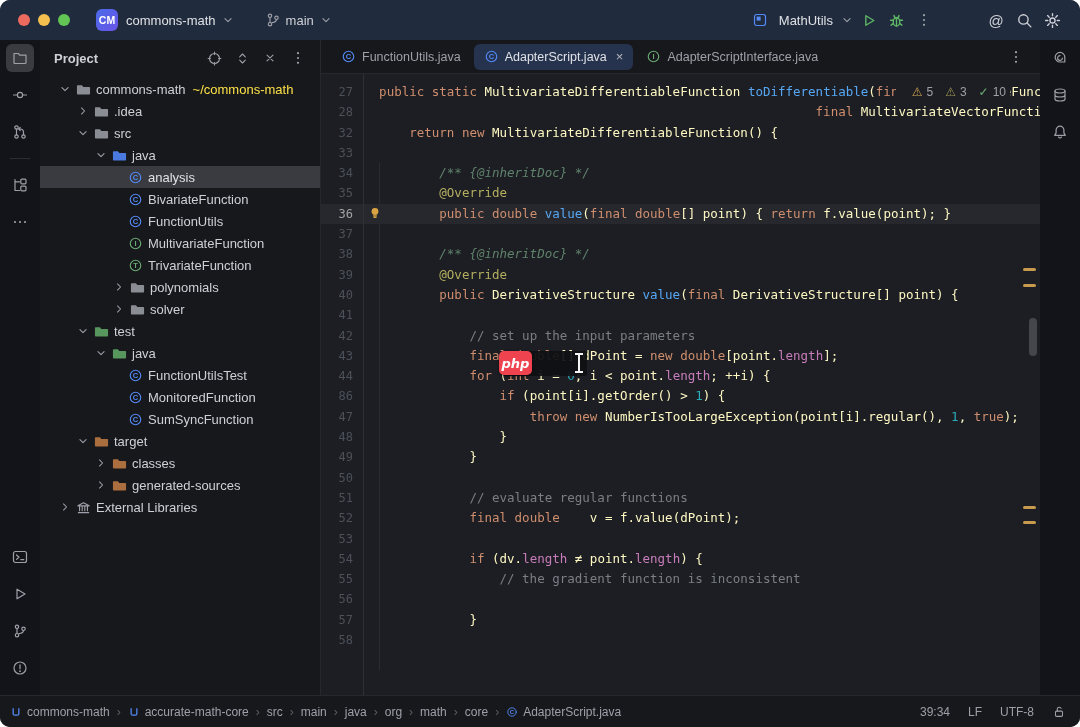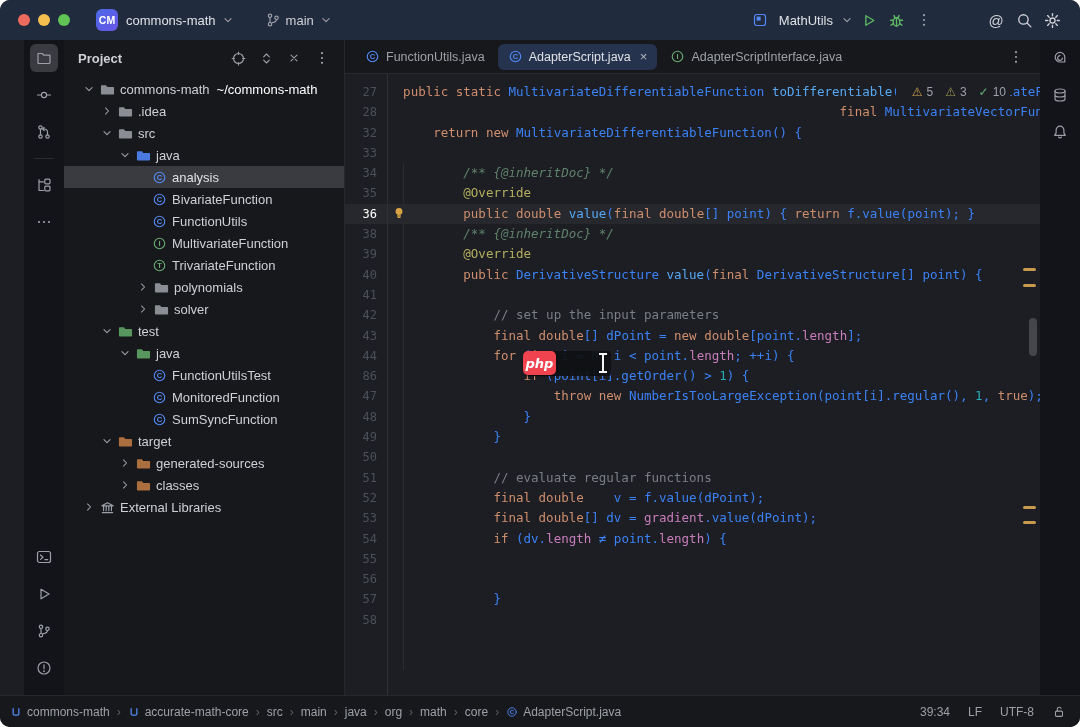--- a/index.html
+++ b/index.html
@@ -16,60 +16,60 @@
     display:flex;align-items:center;justify-content:center;}
   .tb-name{margin-left:8px;color:#dfe1e5;font-size:13px;}
   .tb-group{display:flex;align-items:center;gap:5px;}
   .branch-group{margin-left:30px;color:#ced0d6;font-size:13px;}
   .tb-right{margin-left:auto;display:flex;align-items:center;}
   .run-name{color:#dfe1e5;font-size:13px;margin:0 2px 0 6px;}
   .icbtn{width:28px;height:28px;display:flex;align-items:center;justify-content:center;border-radius:6px;}
   .at-glyph{color:#ced0d6;font-size:15px;}
   .gap40{width:44px;}
   
-  .main{flex:1;display:flex;min-height:0;margin-left:24px;}
+  .main{flex:1;display:flex;min-height:0;}
   .strip{width:40px;flex:none;background:#131419;display:flex;flex-direction:column;align-items:center;padding:4px 0;}
   .strip .icbtn{margin-bottom:9px;}
   .strip .icbtn.active{background:#393b40;}
   .strip-div{width:20px;height:1px;background:#2b2d31;margin:3px 0 12px 0;}
   .strip-bottom{margin-top:auto;display:flex;flex-direction:column;align-items:center;}
   
   .project{width:280px;flex:none;background:#17181c;border-right:1px solid #26282c;display:flex;flex-direction:column;}
   .phead{height:36px;flex:none;display:flex;align-items:center;padding:0 10px 0 14px;}
   .phead-title{color:#ced0d6;font-size:13px;font-weight:bold;}
   .phead-icons{margin-left:auto;display:flex;align-items:center;gap:4px;}
   .phead .icbtn{width:24px;height:24px;}
   .tree{flex:1;overflow:hidden;padding-top:2px;}
   .trow{height:22px;display:flex;align-items:center;font-size:13px;color:#ced0d6;white-space:nowrap;}
   .trow.sel{background:#393b40;}
   .trow.sel .tlabel{color:#dfe1e5;}
   .tspacer{flex:none;}
   .tchev{width:18px;flex:none;display:flex;align-items:center;justify-content:center;}
   .ticon{width:18px;flex:none;display:flex;align-items:center;justify-content:center;}
   .tlabel{margin-left:4px;}
-  .textra{margin-left:7px;color:#ffffff;}
+  .textra{margin-left:7px;color:#fde047;}
   
   .editorcol{flex:1;display:flex;flex-direction:column;min-width:0;}
   .tabbar{height:33px;flex:none;background:#17181c;display:flex;align-items:center;padding-left:10px;gap:3px;border-bottom:1px solid #26282c;}
   .tab{height:26px;display:flex;align-items:center;gap:6px;padding:0 10px;font-size:12.5px;color:#9da0a8;border-radius:6px;}
   .tab.active{background:#25334e;color:#dfe1e5;}
   .tab .close{margin-left:3px;color:#b6b9bf;font-size:13px;}
   .tab-more{margin-left:auto;margin-right:10px;}
   .editor{flex:1;position:relative;background:#1d1e23;overflow:hidden;
     font-family:"DejaVu Sans Mono",monospace;font-size:12.5px;}
   .crows{position:absolute;top:8px;left:0;right:0;}
   .crow{height:20.3px;line-height:20.3px;display:flex;position:relative;white-space:pre;}
   .crow.hl{background:#26282e;}
   .lnum{flex:none;width:42px;text-align:right;padding-right:10px;color:#4b5059;font-size:12px;box-sizing:border-box;}
-  .crow.hl .lnum{color:#ffffff;}
+  .crow.hl .lnum{color:#a3a3a3;}
   .crow pre{margin:0 0 0 -14px;font:inherit;color:#bcbec4;}
   .gline{position:absolute;left:42px;top:0;bottom:0;width:1px;background:#2e3035;z-index:2;}
   .iguide{position:absolute;left:58px;top:89px;height:507px;width:1px;background:#2a2c31;}
   .bulb{position:absolute;left:47px;top:2px;z-index:3;}
-  .tok-k{color:#cf8e6d}.tok-d{color:#3b82f6}.tok-m{color:#56a8f5}.tok-c{color:#7a7e85}
+  .tok-k{color:#cf8e6d}.tok-d{color:#fef9c3}.tok-m{color:#56a8f5}.tok-c{color:#7a7e85}
   .tok-dc{color:#5f826b;font-style:italic}.tok-a{color:#b3ae60}.tok-n{color:#2aacb8}.tok-f{color:#c77dbb}
   .widget{position:absolute;top:6px;right:30px;height:23px;background:#1d1e23;display:flex;align-items:center;
     gap:12px;padding:0 4px 0 16px;font-family:"Liberation Sans",sans-serif;font-size:12px;color:#9da0a8;z-index:5;}
   .insp{display:flex;align-items:center;gap:4px;}
   .insp .wico{font-size:12px;}
   .wico.warning{color:#d8a853}.wico.weak-warning{color:#a09a55}.wico.typos{color:#6aab73}
   .phpov{position:absolute;left:178px;top:277px;z-index:6;height:25px;width:110px;}
   .phpbox{position:absolute;left:4px;top:0;width:84px;height:25px;background:#0f1013;opacity:.93;border-radius:2px;}
   .phpbadge{position:absolute;left:0;top:0;width:33px;height:24px;background:#ef4450;border-radius:5px;
     color:#fff;font-style:italic;font-weight:bold;font-size:13px;display:flex;align-items:center;justify-content:center;
@@ -520,35 +520,35 @@
             <span class="tchev">
               <svg width="14" height="14" viewBox="0 0 16 16" fill="none" stroke="#9DA0A8" stroke-width="1.2" stroke-linecap="round" stroke-linejoin="round">
                 <path d="M6.3 4.5L9.8 8l-3.5 3.5"></path>
               </svg>
             </span>
             <span class="ticon">
               <svg width="15" height="15" viewBox="0 0 16 16" fill="none" stroke="#9DA0A8" stroke-width="1.2" stroke-linecap="round" stroke-linejoin="round">
                 <path d="M1.8 3.4h4.5l1.5 1.8h6.4c.4 0 .8.3.8.7v6.7c0 .4-.4.8-.8.8H1.8c-.4 0-.8-.4-.8-.8V4.2c0-.4.4-.8.8-.8z" fill="#ab6e3f" stroke="none"></path>
               </svg>
             </span>
+            <span class="tlabel">classes</span>
+          </div>
+          <div class="trow">
+            <span class="tspacer" style="width: 52px;"></span>
+            <span class="tchev">
+              <svg width="14" height="14" viewBox="0 0 16 16" fill="none" stroke="#9DA0A8" stroke-width="1.2" stroke-linecap="round" stroke-linejoin="round">
+                <path d="M6.3 4.5L9.8 8l-3.5 3.5"></path>
+              </svg>
+            </span>
+            <span class="ticon">
+              <svg width="15" height="15" viewBox="0 0 16 16" fill="none" stroke="#9DA0A8" stroke-width="1.2" stroke-linecap="round" stroke-linejoin="round">
+                <path d="M1.8 3.4h4.5l1.5 1.8h6.4c.4 0 .8.3.8.7v6.7c0 .4-.4.8-.8.8H1.8c-.4 0-.8-.4-.8-.8V4.2c0-.4.4-.8.8-.8z" fill="#ab6e3f" stroke="none"></path>
+              </svg>
+            </span>
             <span class="tlabel">generated-sources</span>
-          </div>
-          <div class="trow">
-            <span class="tspacer" style="width: 52px;"></span>
-            <span class="tchev">
-              <svg width="14" height="14" viewBox="0 0 16 16" fill="none" stroke="#9DA0A8" stroke-width="1.2" stroke-linecap="round" stroke-linejoin="round">
-                <path d="M6.3 4.5L9.8 8l-3.5 3.5"></path>
-              </svg>
-            </span>
-            <span class="ticon">
-              <svg width="15" height="15" viewBox="0 0 16 16" fill="none" stroke="#9DA0A8" stroke-width="1.2" stroke-linecap="round" stroke-linejoin="round">
-                <path d="M1.8 3.4h4.5l1.5 1.8h6.4c.4 0 .8.3.8.7v6.7c0 .4-.4.8-.8.8H1.8c-.4 0-.8-.4-.8-.8V4.2c0-.4.4-.8.8-.8z" fill="#ab6e3f" stroke="none"></path>
-              </svg>
-            </span>
-            <span class="tlabel">classes</span>
           </div>
           <div class="trow">
             <span class="tspacer" style="width: 16px;"></span>
             <span class="tchev">
               <svg width="14" height="14" viewBox="0 0 16 16" fill="none" stroke="#9DA0A8" stroke-width="1.2" stroke-linecap="round" stroke-linejoin="round">
                 <path d="M6.3 4.5L9.8 8l-3.5 3.5"></path>
               </svg>
             </span>
             <span class="ticon">
               <svg width="15" height="15" viewBox="0 0 16 16" fill="none" stroke="#9DA0A8" stroke-width="1.2" stroke-linecap="round" stroke-linejoin="round">
@@ -606,37 +606,38 @@
             <div class="crow"><span class="lnum">27</span><pre>    <span class="tok-k">public</span><span class="tok-d"> </span><span class="tok-k">static</span><span class="tok-d"> MultivariateDifferentiableFunction </span><span class="tok-m">toDifferentiable</span><span class="tok-d">(</span><span class="tok-k">final</span><span class="tok-d"> MultivariateFunction f,</span></pre></div>
             <div class="crow"><span class="lnum">28</span><pre>                                                              <span class="tok-k">final</span><span class="tok-d"> MultivariateVectorFunction gradient) {</span></pre></div>
             <div class="crow"><span class="lnum">32</span><pre>        <span class="tok-k">return</span><span class="tok-d"> </span><span class="tok-k">new</span><span class="tok-d"> MultivariateDifferentiableFunction() {</span></pre></div>
             <div class="crow"><span class="lnum">33</span><pre></pre></div>
             <div class="crow"><span class="lnum">34</span><pre>            <span class="tok-dc">/** {@inheritDoc} */</span></pre></div>
             <div class="crow"><span class="lnum">35</span><pre>            <span class="tok-a">@Override</span></pre></div>
             <div class="crow hl"><span class="lnum">36</span><span class="bulb"><svg width="14" height="14" viewBox="0 0 16 16" fill="none" stroke="#9DA0A8" stroke-width="1.2" stroke-linecap="round" stroke-linejoin="round">
                   <circle cx="8" cy="6.3" r="3.9" fill="#d9a343" stroke="none"></circle>
                   <path d="M6.2 11.3h3.6M6.8 13h2.4" stroke="#d9a343"></path>
                 </svg></span><pre>            <span class="tok-k">public</span><span class="tok-d"> </span><span class="tok-k">double</span><span class="tok-d"> </span><span class="tok-m">value</span><span class="tok-d">(</span><span class="tok-k">final</span><span class="tok-d"> </span><span class="tok-k">double</span><span class="tok-d">[] point) { </span><span class="tok-k">return</span><span class="tok-d"> f.value(point); }</span></pre></div>
+            <div class="crow"><span class="lnum">37</span><pre></pre></div>
             <div class="crow"><span class="lnum">38</span><pre>            <span class="tok-dc">/** {@inheritDoc} */</span></pre></div>
             <div class="crow"><span class="lnum">39</span><pre>            <span class="tok-a">@Override</span></pre></div>
             <div class="crow"><span class="lnum">40</span><pre>            <span class="tok-k">public</span><span class="tok-d"> DerivativeStructure </span><span class="tok-m">value</span><span class="tok-d">(</span><span class="tok-k">final</span><span class="tok-d"> DerivativeStructure[] point) {</span></pre></div>
             <div class="crow"><span class="lnum">41</span><pre></pre></div>
             <div class="crow"><span class="lnum">42</span><pre>                <span class="tok-c">// set up the input parameters</span></pre></div>
             <div class="crow"><span class="lnum">43</span><pre>                <span class="tok-k">final</span><span class="tok-d"> </span><span class="tok-k">double</span><span class="tok-d">[] dPoint = </span><span class="tok-k">new</span><span class="tok-d"> </span><span class="tok-k">double</span><span class="tok-d">[point.</span><span class="tok-f">length</span><span class="tok-d">];</span></pre></div>
             <div class="crow"><span class="lnum">44</span><pre>                <span class="tok-k">for</span><span class="tok-d"> (</span><span class="tok-k">int</span><span class="tok-d"> i = </span><span class="tok-n">0</span><span class="tok-d">; i &lt; point.</span><span class="tok-f">length</span><span class="tok-d">; ++i) {</span></pre></div>
             <div class="crow"><span class="lnum">86</span><pre>                    <span class="tok-k">if</span><span class="tok-d"> (point[i].getOrder() &gt; </span><span class="tok-n">1</span><span class="tok-d">) {</span></pre></div>
             <div class="crow"><span class="lnum">47</span><pre>                        <span class="tok-k">throw</span><span class="tok-d"> </span><span class="tok-k">new</span><span class="tok-d"> NumberIsTooLargeException(point[i].regular(), </span><span class="tok-n">1</span><span class="tok-d">, </span><span class="tok-k">true</span><span class="tok-d">);</span></pre></div>
             <div class="crow"><span class="lnum">48</span><pre>                    <span class="tok-d">}</span></pre></div>
             <div class="crow"><span class="lnum">49</span><pre>                <span class="tok-d">}</span></pre></div>
             <div class="crow"><span class="lnum">50</span><pre></pre></div>
             <div class="crow"><span class="lnum">51</span><pre>                <span class="tok-c">// evaluate regular functions</span></pre></div>
             <div class="crow"><span class="lnum">52</span><pre>                <span class="tok-k">final</span><span class="tok-d"> </span><span class="tok-k">double</span><span class="tok-d">    v = f.value(dPoint);</span></pre></div>
-            <div class="crow"><span class="lnum">53</span><pre>                <span class="tok-k">final</span><span class="tok-d"> </span><span class="tok-k">double</span><span class="tok-d">[] dv = </span><span class="tok-f">gradient</span><span class="tok-d">.value(dPoint);</span></pre></div>
+            <div class="crow"><span class="lnum">53</span></div>
             <div class="crow"><span class="lnum">54</span><pre>                <span class="tok-k">if</span><span class="tok-d"> (dv.</span><span class="tok-f">length</span><span class="tok-d"> ≠ point.</span><span class="tok-f">length</span><span class="tok-d">) {</span></pre></div>
-            <div class="crow"><span class="lnum">55</span></div>
+            <div class="crow"><span class="lnum">55</span><pre>                    <span class="tok-c">// the gradient function is inconsistent</span></pre></div>
             <div class="crow"><span class="lnum">56</span></div>
             <div class="crow"><span class="lnum">57</span><pre>                <span class="tok-d">}</span></pre></div>
             <div class="crow"><span class="lnum">58</span><pre></pre></div>
           </div>
         <div class="gline"></div>
         <div class="widget" id="inspwidget">
             <div class="insp">
               <span class="wico warning">⚠</span>
               <span>5</span>
             </div>

